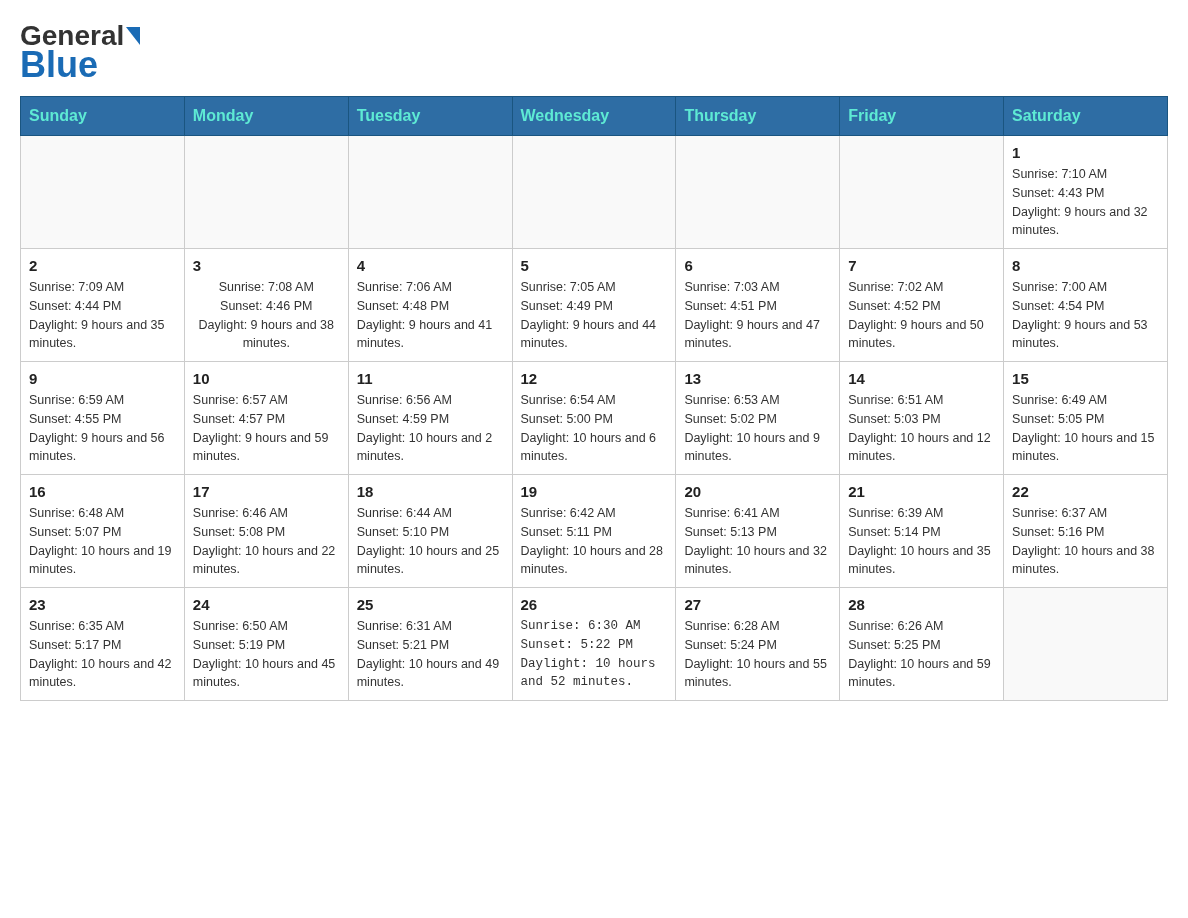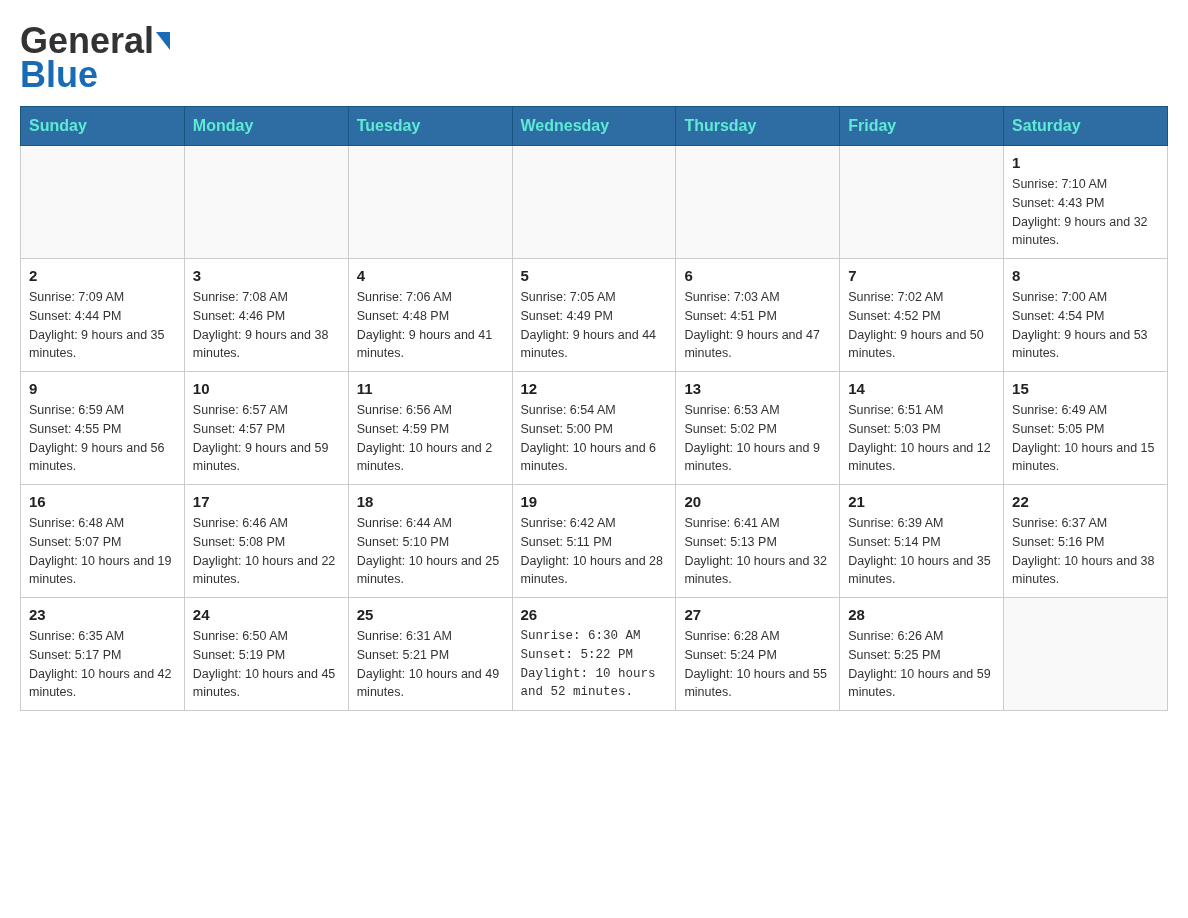--- a/index.html
+++ b/index.html
@@ -15,21 +15,21 @@
       justify-content: space-between;
       align-items: flex-start;
       margin-bottom: 10px;
     }
     .logo {
       display: flex;
       flex-direction: column;
       align-items: flex-start;
     }
     .logo-text {
-      font-size: 36px;
+      font-size: 28px;
       font-weight: bold;
       color: #333;
       display: flex;
       align-items: center;
     }
     .logo-general {
       color: #333;
     }
     .logo-arrow {
       width: 0;
@@ -149,21 +149,21 @@
       </tr>
       <tr class="row-border">
         <td>
           <div class="day-number">2</div>
           <div class="day-info" style="white-space: pre-line;">Sunrise: 7:09 AM
 Sunset: 4:44 PM
 Daylight: 9 hours and 35 minutes.</div>
         </td>
         <td>
           <div class="day-number">3</div>
-          <div class="day-info" style="white-space: pre-line;">Sunrise: 7:08 AM
+          <div class="day-info" style="white-space: pre-line; text-align: center;">Sunrise: 7:08 AM
 Sunset: 4:46 PM
 Daylight: 9 hours and 38 minutes.</div>
         </td>
         <td>
           <div class="day-number">4</div>
           <div class="day-info" style="white-space: pre-line;">Sunrise: 7:06 AM
 Sunset: 4:48 PM
 Daylight: 9 hours and 41 minutes.</div>
         </td>
         <td>

